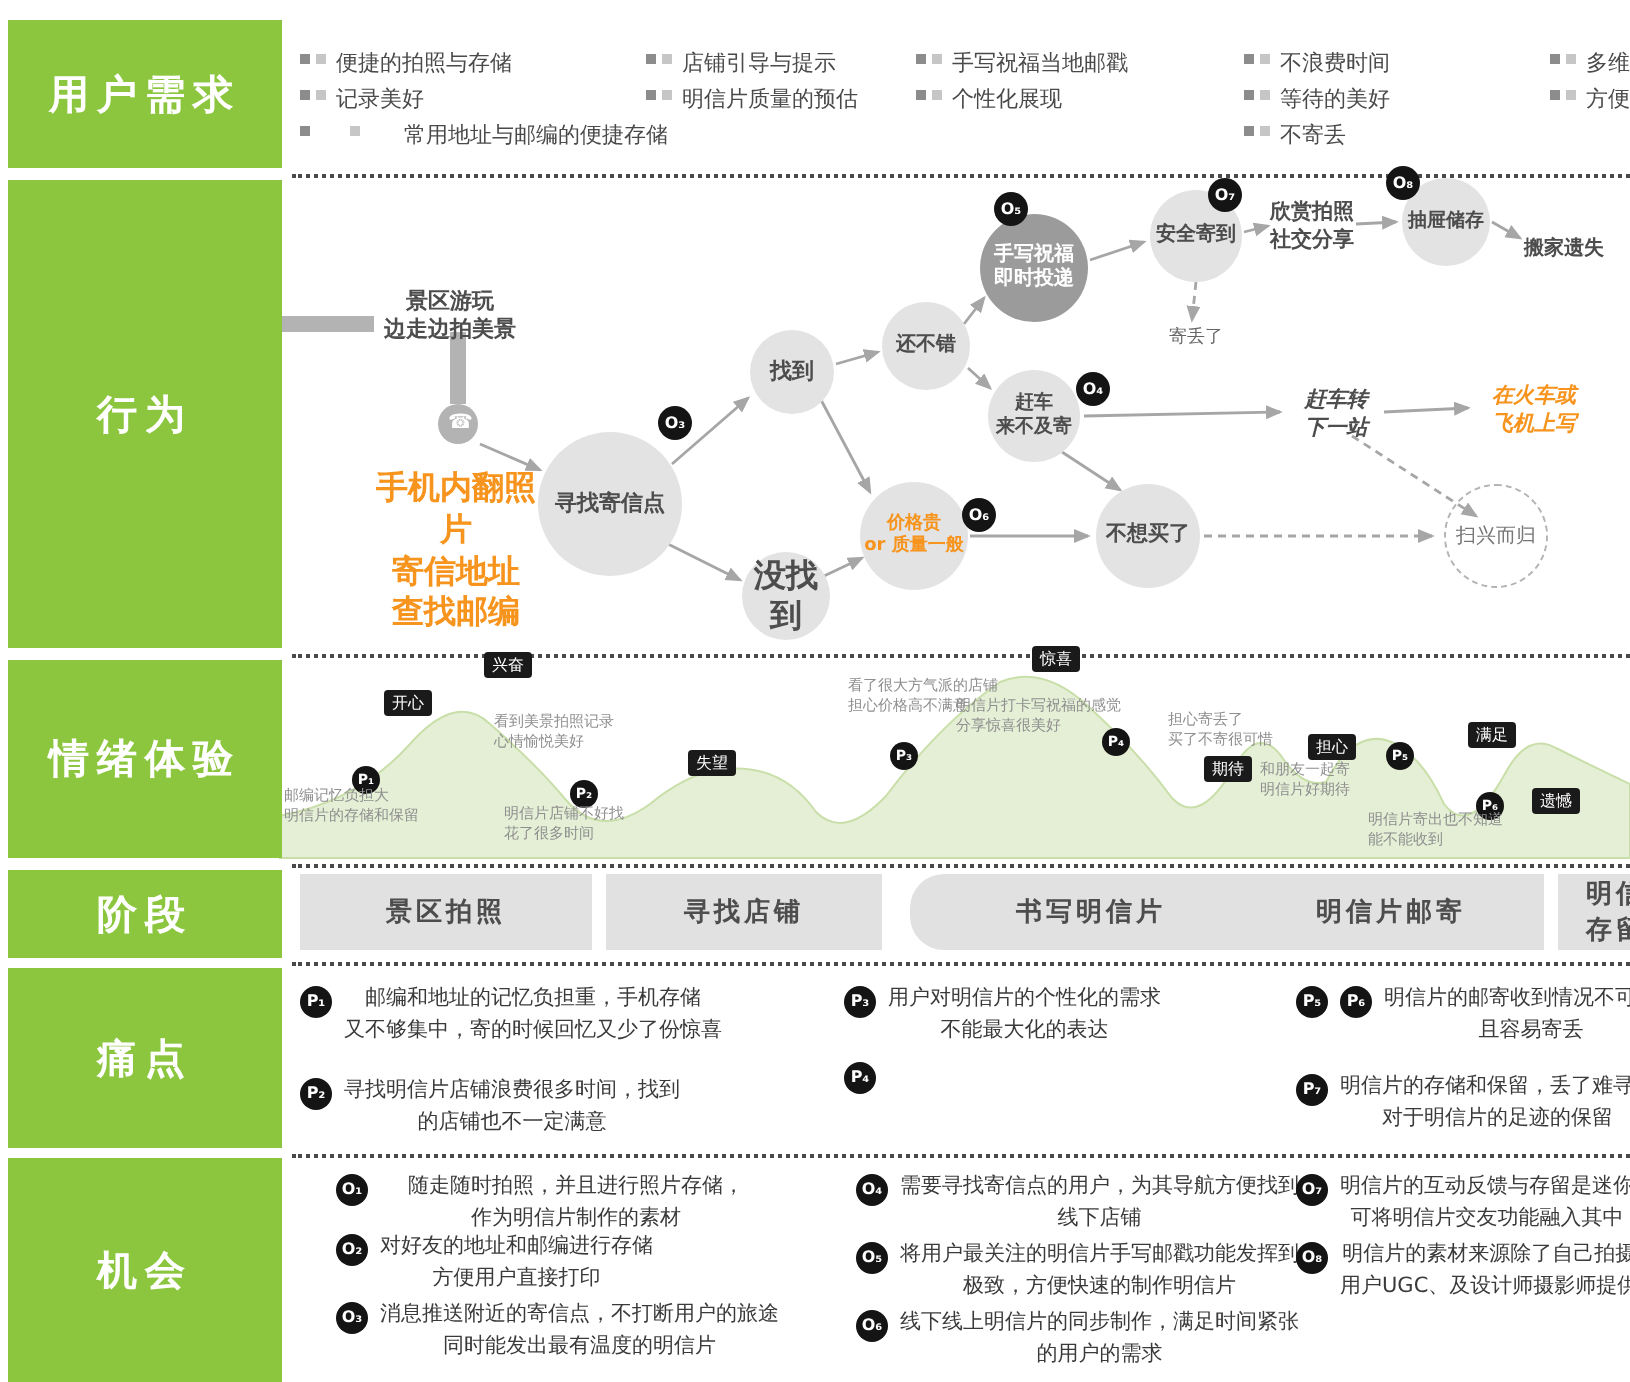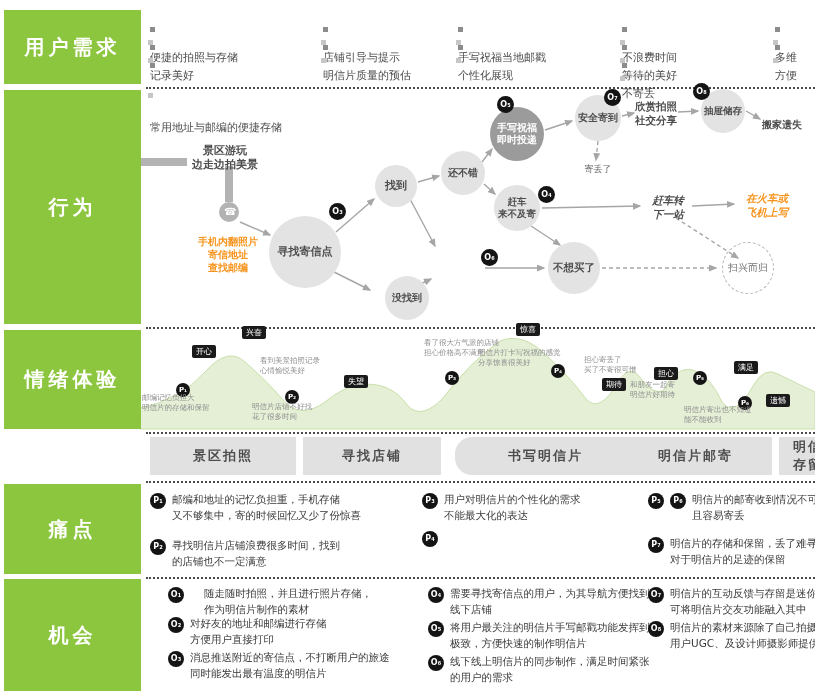--- a/index.html
+++ b/index.html
@@ -2,33 +2,33 @@
 <html><head>
 <meta charset="utf-8">
 <style>
   *{margin:0;padding:0;box-sizing:border-box;}
   html,body{background:#fff;}
   body{font-family:"DejaVu Sans","Liberation Sans",sans-serif;}
   .canvas{position:relative;width:815px;height:691px;background:#fff;overflow:hidden;}
   .layer{position:absolute;left:0;top:0;}
   .side{position:absolute;left:4px;width:137px;background:#8CC63F;color:#fff;display:flex;align-items:center;justify-content:center;font-size:20px;font-weight:bold;letter-spacing:4px;}
   .sep{position:absolute;left:146px;right:0;border-top:2px dotted #4a4a4a;height:0;}
-  .need{position:absolute;display:flex;gap:5px;font-size:11px;color:#4a4a4a;align-items:flex-start;white-space:nowrap;flex-direction:column;}
+  .need{position:absolute;display:flex;gap:5px;font-size:11px;color:#4a4a4a;align-items:flex-start;white-space:nowrap;}
   .sq{width:5px;height:5px;background:#8c8c8c;margin-top:3px;flex:none;}
   .sq.l{background:#c6c6c6;margin-left:-2px;}
   .node{position:absolute;border-radius:50%;background:#E3E3E3;display:flex;align-items:center;justify-content:center;text-align:center;color:#4d4d4d;font-weight:bold;white-space:pre-line;line-height:1.25;}
   .textnode{position:absolute;text-align:center;color:#4d4d4d;font-weight:bold;white-space:pre-line;line-height:1.3;}
   .omark{position:absolute;width:17px;height:17px;border-radius:50%;background:#141414;color:#fff;font-size:8px;display:flex;align-items:center;justify-content:center;font-weight:bold;}
   .etag{position:absolute;background:#1a1a1a;color:#fff;font-size:8px;padding:1px 4px;border-radius:2px;white-space:nowrap;}
   .epmark{position:absolute;width:14px;height:14px;border-radius:50%;background:#141414;color:#fff;font-size:7px;display:flex;align-items:center;justify-content:center;font-weight:bold;}
   .enote{position:absolute;font-size:7.5px;color:#8f8f8f;line-height:1.35;white-space:pre-line;}
   .stage{position:absolute;top:437px;height:38px;background:#E1E1E1;display:flex;align-items:center;justify-content:center;font-weight:bold;color:#4d4d4d;font-size:13px;letter-spacing:2px;}
   .pitem{position:absolute;display:flex;gap:6px;align-items:flex-start;font-size:10.5px;color:#3a3a3a;line-height:1.5;}
   .pmark{width:16px;height:16px;border-radius:50%;background:#141414;color:#fff;font-size:8px;display:flex;align-items:center;justify-content:center;flex:none;font-weight:bold;margin-top:1px;}
-  .ptext{white-space:pre-line;}
+  .ptext{white-space:pre-line;text-align:center;}
   .dashcircle{position:absolute;border:1px dashed #b3b3b3;border-radius:50%;display:flex;align-items:center;justify-content:center;color:#777;font-size:10px;text-align:center;background:transparent;}
   .phoneicon{position:absolute;color:#fff;font-size:10px;line-height:1;}
 </style>
 </head>
 <body>
 
 <div class="canvas">
 
   <svg class="layer" width="815" height="691" viewBox="0 0 815 691">
     <defs>
@@ -64,20 +64,21 @@
       <line x1="531" y1="226" x2="560" y2="245" marker-end="url(#arr)"></line>
       <line x1="542" y1="208" x2="640" y2="206" marker-end="url(#arr)"></line>
       <line x1="692" y1="206" x2="734" y2="204" marker-end="url(#arr)"></line>
       <line x1="676" y1="218" x2="738" y2="258" stroke-dasharray="4 3" marker-end="url(#arr)"></line>
     </g>
   </svg>
 
   <div class="side" style="top:10px;height:74px;">用户需求</div>
   <div class="side" style="top:90px;height:234px;">行为</div>
   <div class="side" style="top:330px;height:99px;">情绪体验</div>
+  <div class="side" style="top:435px;height:44px;">阶段</div>
   <div class="side" style="top:484px;height:90px;">痛点</div>
   <div class="side" style="top:579px;height:112px;">机会</div>
 
   <div class="sep" style="top:87px;"></div>
   <div class="sep" style="top:327px;"></div>
   <div class="sep" style="top:432px;"></div>
   <div class="sep" style="top:481px;"></div>
   <div class="sep" style="top:577px;"></div>
 
   <div class="need" style="left:150px;top:24px;">
@@ -137,28 +138,30 @@
     </div>
   <div class="need" style="left:775px;top:42px;">
       <span class="sq"></span>
       <span class="sq l"></span>
       <span>方便</span>
     </div>
 
   <div class="textnode" style="left:186px;top:144px;width:78px;font-size:11px;">景区游玩
 边走边拍美景</div>
   <div class="phoneicon" style="left:224px;top:207px;">☎</div>
-  <div class="textnode" style="left:188px;top:235px;width:80px;font-size:10px;color:#F7941D;font-family:Liberation Serif, serif;">手机内翻照片
+  <div class="textnode" style="left:188px;top:235px;width:80px;font-size:16px;color:#F7941D;font-family:Liberation Serif, serif;">手机内翻照片
 寄信地址
 查找邮编</div>
 
   <div class="node" style="left:269px;top:216px;width:72px;height:72px;font-size:11px;">寻找寄信点</div>
   <div class="node" style="left:375px;top:165px;width:42px;height:42px;font-size:11px;">找到</div>
-  <div class="node" style="left:371px;top:276px;width:44px;height:44px;font-size:10px;margin-left:14px;">没找到</div>
+  <div class="node" style="left:371px;top:276px;width:44px;height:44px;font-size:16px;">没找到</div>
   <div class="node" style="left:441px;top:151px;width:44px;height:44px;font-size:10px;">还不错</div>
+  <div class="node" style="left:430px;top:241px;width:54px;height:54px;font-size:9px;color:#F7941D;">价格贵
+or 质量一般</div>
   <div class="node" style="left:490px;top:107px;width:54px;height:54px;font-size:10px;background:#9B9B9B;color:#fff;">手写祝福
 即时投递</div>
   <div class="node" style="left:494px;top:185px;width:46px;height:46px;font-size:9.5px;">赶车
 来不及寄</div>
   <div class="node" style="left:575px;top:95px;width:46px;height:46px;font-size:10px;">安全寄到</div>
   <div class="textnode" style="left:578px;top:164px;width:40px;font-size:9px;color:#666;font-weight:normal;">寄丢了</div>
   <div class="node" style="left:548px;top:242px;width:52px;height:52px;font-size:10.5px;">不想买了</div>
   <div class="textnode" style="left:630px;top:100px;width:52px;font-size:10.5px;">欣赏拍照
 社交分享</div>
   <div class="node" style="left:701px;top:89px;width:44px;height:44px;font-size:9.5px;">抽屉储存</div>
@@ -187,21 +190,21 @@
 
   <div class="epmark" style="left:176px;top:383px;">P₁</div>
   <div class="epmark" style="left:285px;top:390px;">P₂</div>
   <div class="epmark" style="left:445px;top:371px;">P₃</div>
   <div class="epmark" style="left:551px;top:364px;">P₄</div>
   <div class="epmark" style="left:693px;top:371px;">P₅</div>
   <div class="epmark" style="left:738px;top:396px;">P₆</div>
 
   <div class="enote" style="left:142px;top:393px;">邮编记忆负担大
 明信片的存储和保留</div>
-  <div class="enote" style="left:260px;top:356px;">看到美景拍照记录
+  <div class="enote" style="left:247px;top:356px;">看到美景拍照记录
 心情愉悦美好</div>
   <div class="enote" style="left:252px;top:402px;">明信片店铺不好找
 花了很多时间</div>
   <div class="enote" style="left:424px;top:338px;">看了很大方气派的店铺
 担心价格高不满意</div>
   <div class="enote" style="left:478px;top:348px;">明信片打卡写祝福的感觉
 分享惊喜很美好</div>
   <div class="enote" style="left:584px;top:355px;">担心寄丢了
 买了不寄很可惜</div>
   <div class="enote" style="left:630px;top:380px;">和朋友一起寄

